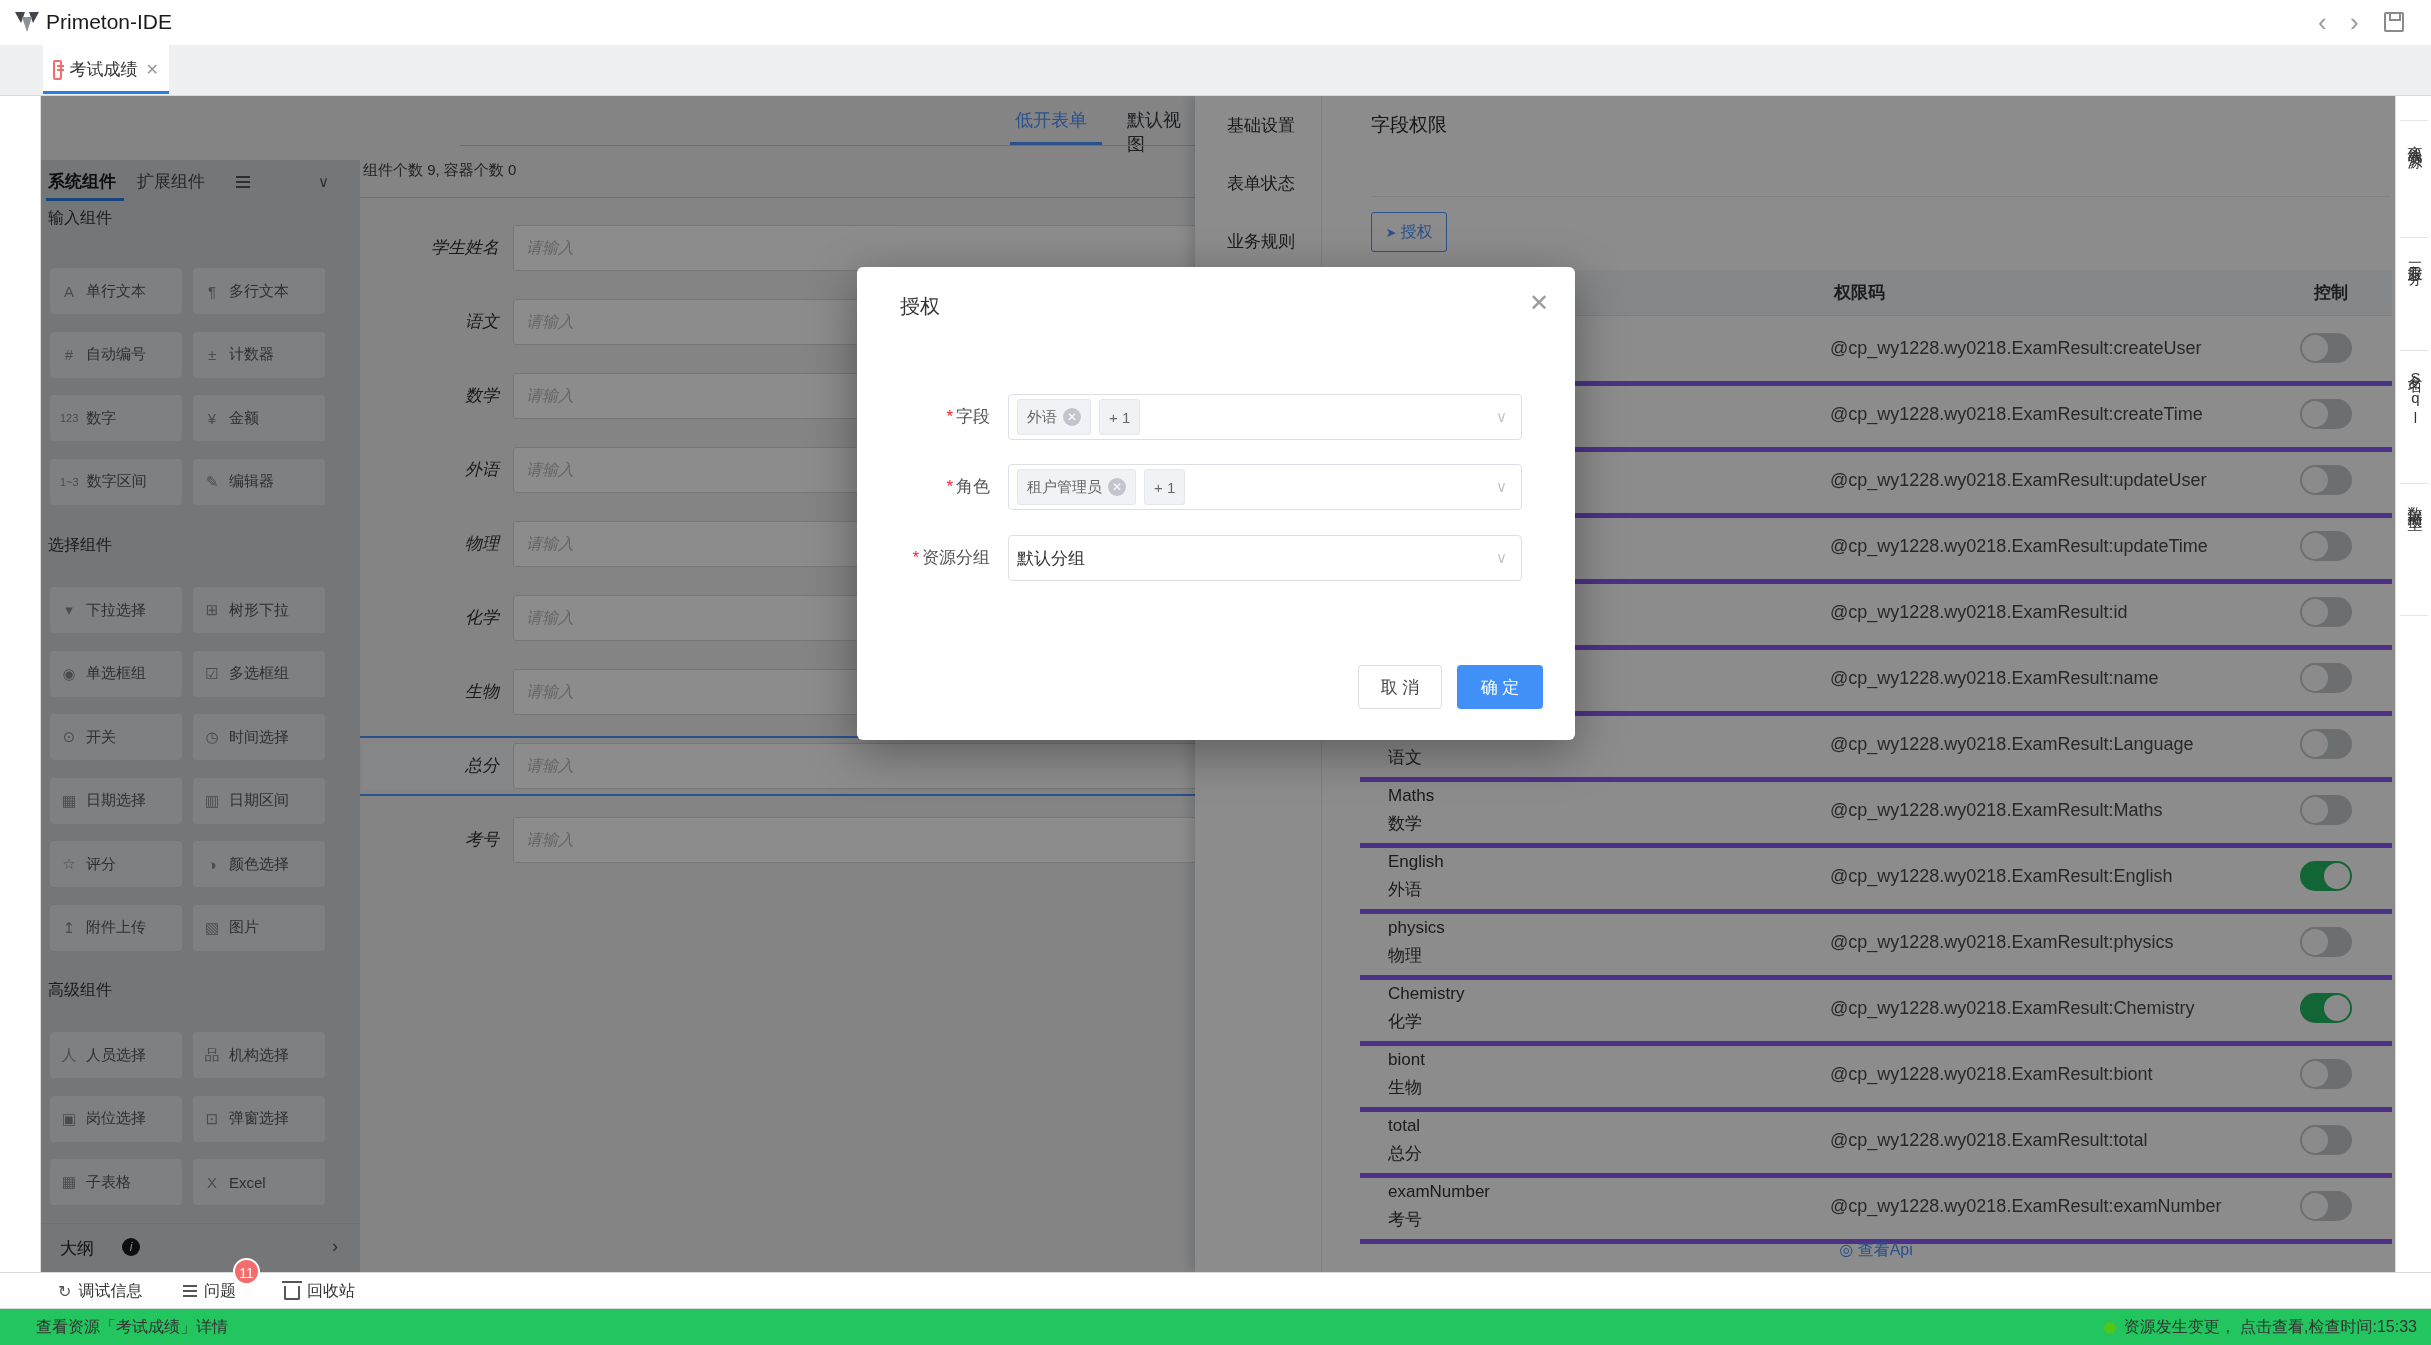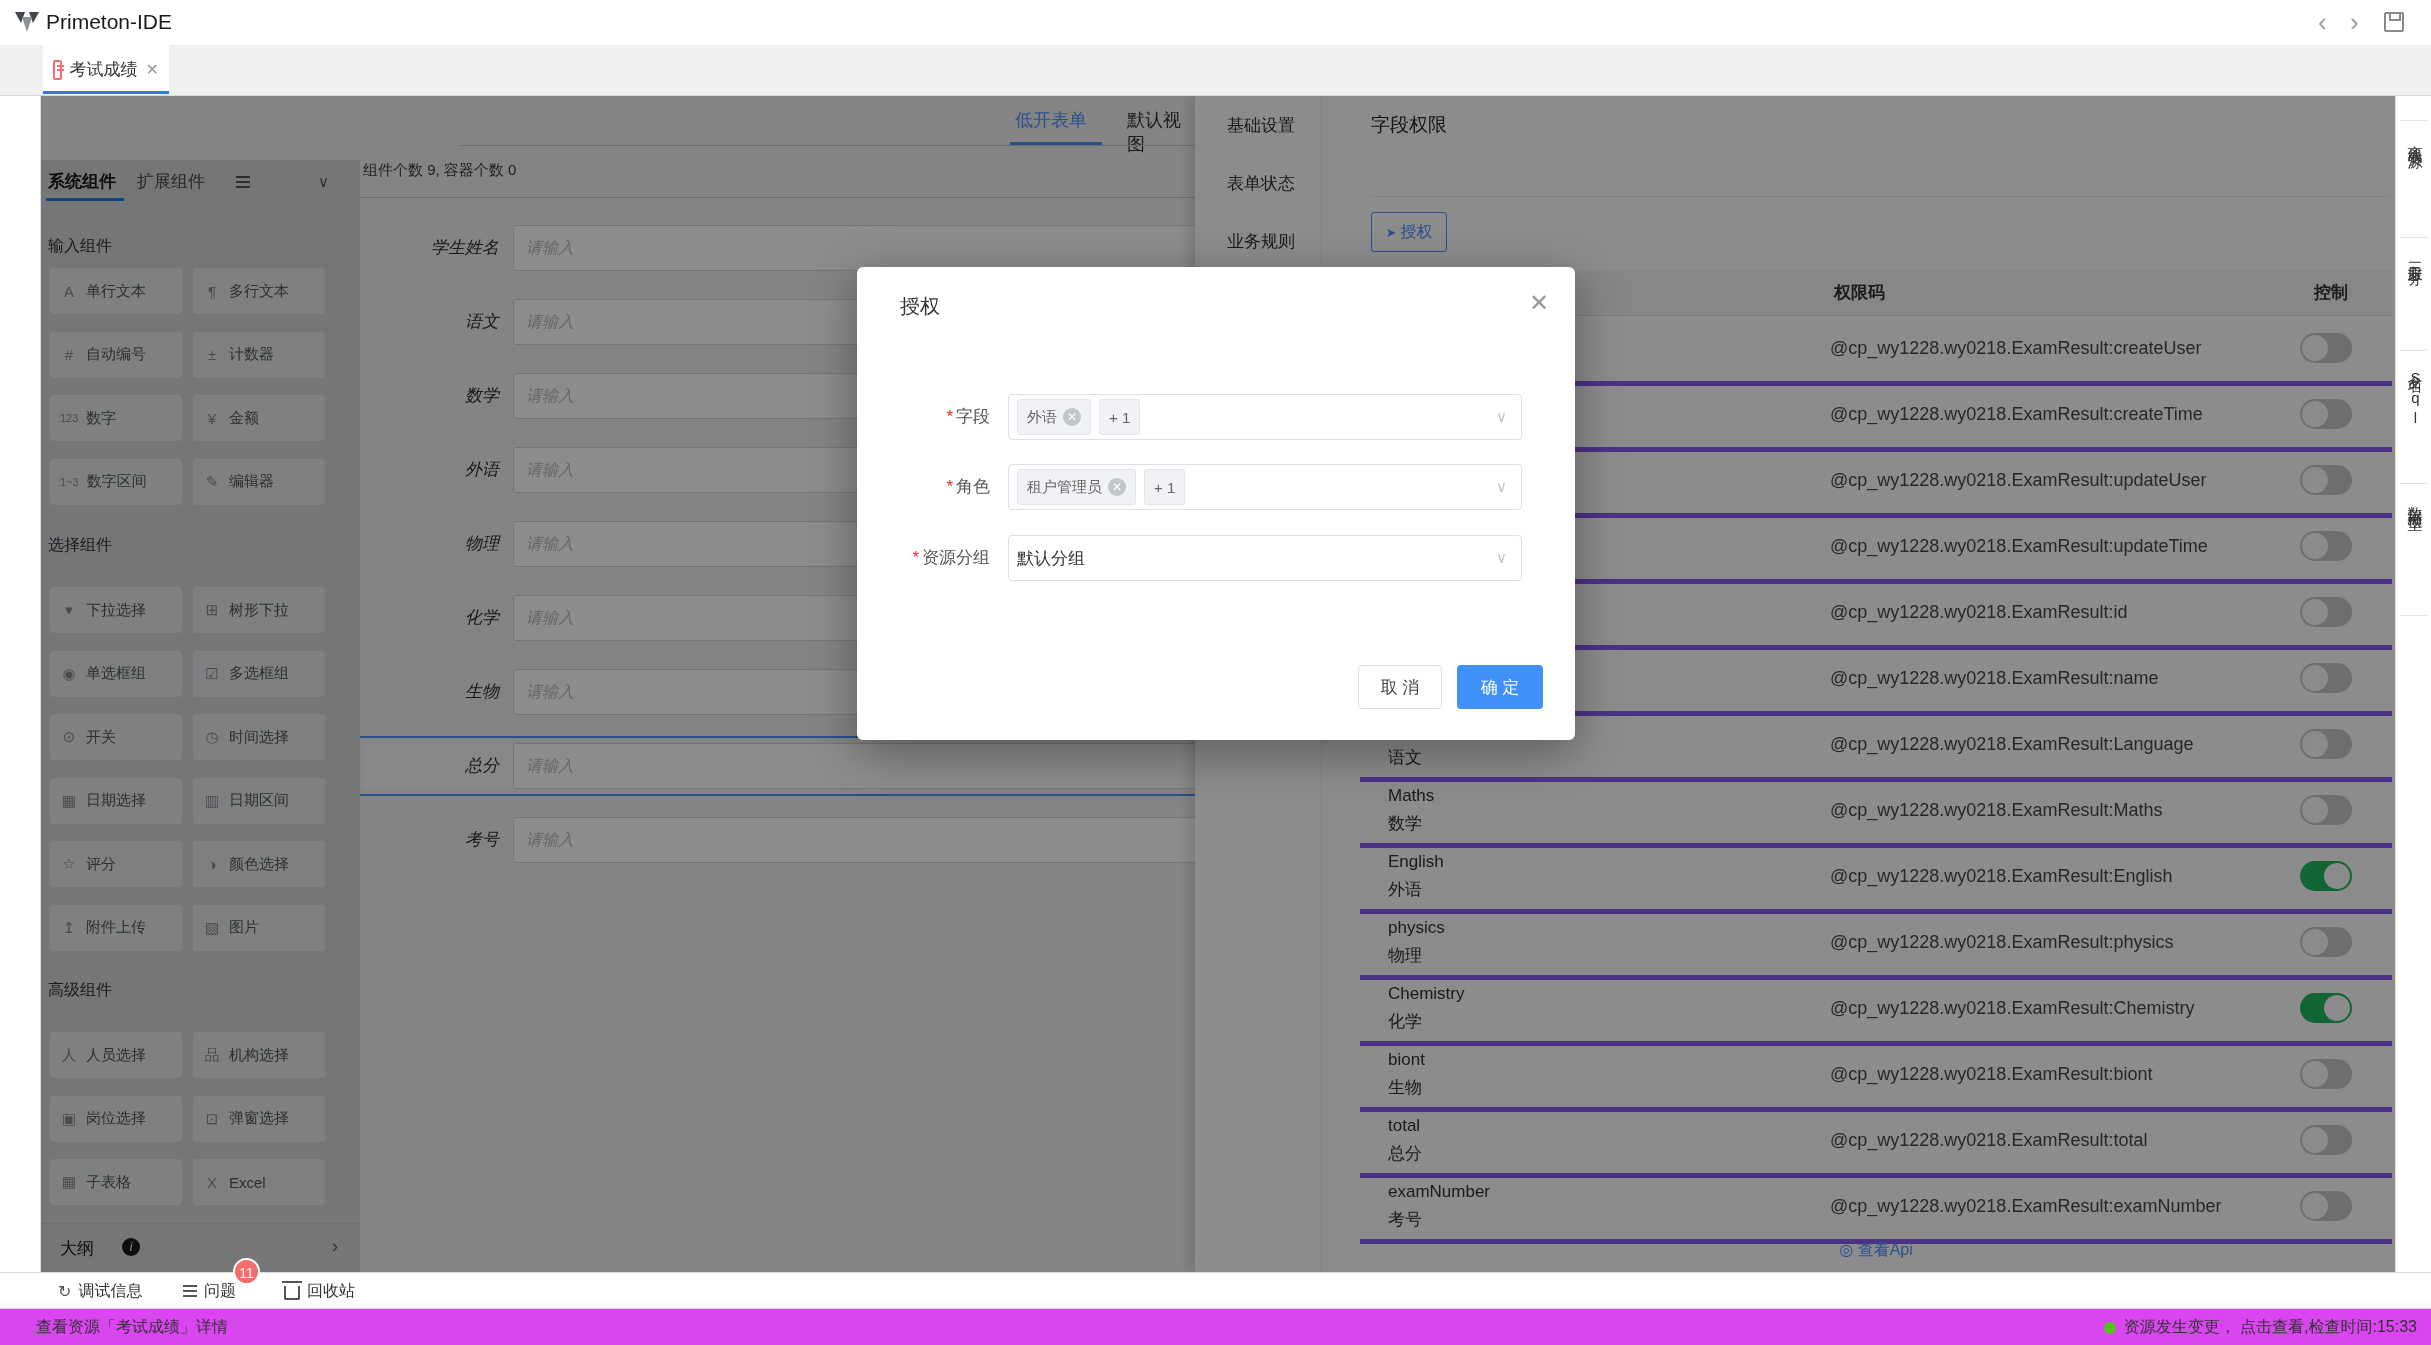--- a/index.html
+++ b/index.html
@@ -94,21 +94,21 @@
   .m-cancel{left:501px;top:398px;width:84px;border:1px solid #dcdfe6;background:#fff;color:#444;}
   .m-ok{left:600px;top:398px;width:86px;background:#4090f7;color:#fff;}
 
   
   .toolbar{left:0;top:1272px;width:2431px;height:36px;background:#fff;border-top:1px solid #d9d9d9;z-index:60;}
   .tb-item{position:absolute;top:0;height:36px;display:flex;align-items:center;gap:7px;font-size:16px;color:#333;}
   .tb-ic{color:#555;font-size:16px;}
   .trash-icon{width:12px;height:12px;border:2px solid #555;border-top:none;border-radius:0 0 2px 2px;position:relative;}
   .trash-icon::before{content:'';position:absolute;left:-4px;top:-5px;width:20px;height:2px;background:#555;}
   .badge{position:absolute;left:233px;top:-15px;min-width:27px;height:27px;border-radius:14px;background:#f56c6c;border:2px solid #fff;color:#fff;font-size:14px;text-align:center;line-height:27px;box-sizing:border-box;z-index:61;}
-  .statusbar{left:0;top:1308px;width:2431px;height:37px;background:#d946ef;border-top:1px solid #d9d9d9;z-index:70;}
+  .statusbar{left:0;top:1308px;width:2431px;height:37px;background:#22c55e;border-top:1px solid #d9d9d9;z-index:70;}
   .sb-left{position:absolute;left:36px;top:8px;font-size:16px;color:#333;}
   .sb-right{position:absolute;right:14px;top:8px;display:flex;align-items:center;gap:8px;font-size:16px;color:#333;}
   .dot{width:12px;height:12px;border-radius:50%;background:#52c41a;}
 </style>
 </head>
 <body>
 
 <div class="stage">
 
   <div class="abs titlebar">
@@ -198,21 +198,21 @@
       </div>
   </div>
 
   <div class="abs panel">
     <div class="ptab active" style="left:8px;">系统组件</div>
     <div class="ptab" style="left:97px;">扩展组件</div>
     <div class="ptab-underline" style="left:6px;width:78px;"></div>
     <span class="bars-icon" style="left:196px;top:16px;"></span>
     <span class="pchev" style="left:278px;top:13px;">∨</span>
     <div id="panel-body">
-        <div class="psec" style="top: 76px;">输入组件</div>
+        <div class="psec" style="top: 48px;">输入组件</div>
         <div class="pbtn" style="left: 10px; top: 108px;">
           <span class="pic">A</span>
           <span class="plab">单行文本</span>
         </div>
         <div class="pbtn" style="left: 153px; top: 108px;">
           <span class="pic">¶</span>
           <span class="plab">多行文本</span>
         </div>
         <div class="pbtn" style="left: 10px; top: 171.5px;">
           <span class="pic">#</span>

